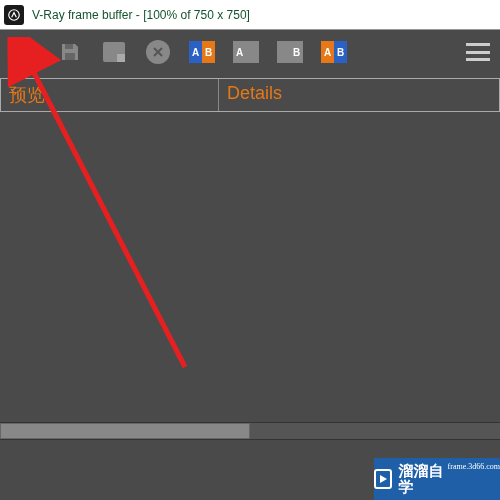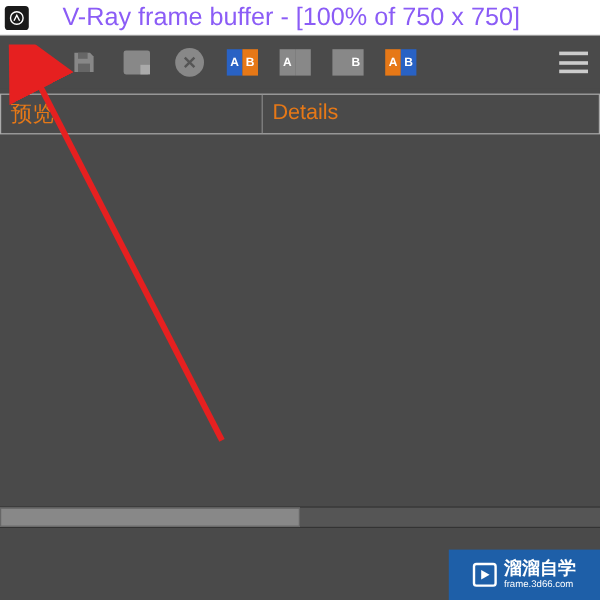--- a/index.html
+++ b/index.html
@@ -24,23 +24,22 @@
       height: 20px;
       background: #1a1a1a;
       border-radius: 3px;
       display: flex;
       align-items: center;
       justify-content: center;
       margin-right: 8px;
     }
     .title-logo svg { width: 14px; height: 14px; }
     .title-text {
-      color: #8b5cf6;
-      font-size: 21px;
-      margin-left: 20px;
+      color: #14532d;
+      font-size: 12px;
     }
     .toolbar {
       background: #4a4a4a;
       height: 44px;
       display: flex;
       align-items: center;
       padding: 0 10px;
       gap: 12px;
     }
     .toolbar-btn {
@@ -155,22 +154,23 @@
       width: 20px;
       height: 20px;
       border: 2px solid white;
       border-radius: 3px;
       display: flex;
       align-items: center;
       justify-content: center;
     }
     .watermark-text {
       display: flex;
-      flex-direction: column;
+      flex-direction: row;
       line-height: 1.1;
+      font-family: Liberation Serif, serif;
     }
     .watermark-main { font-size: 15px; font-weight: bold; }
     .watermark-sub { font-size: 8px; }
   </style>
 </head>
 <body>
 
 <div class="title-bar">
   <div class="title-logo">
     <svg viewBox="0 0 24 24" fill="none" stroke="white" stroke-width="2">

